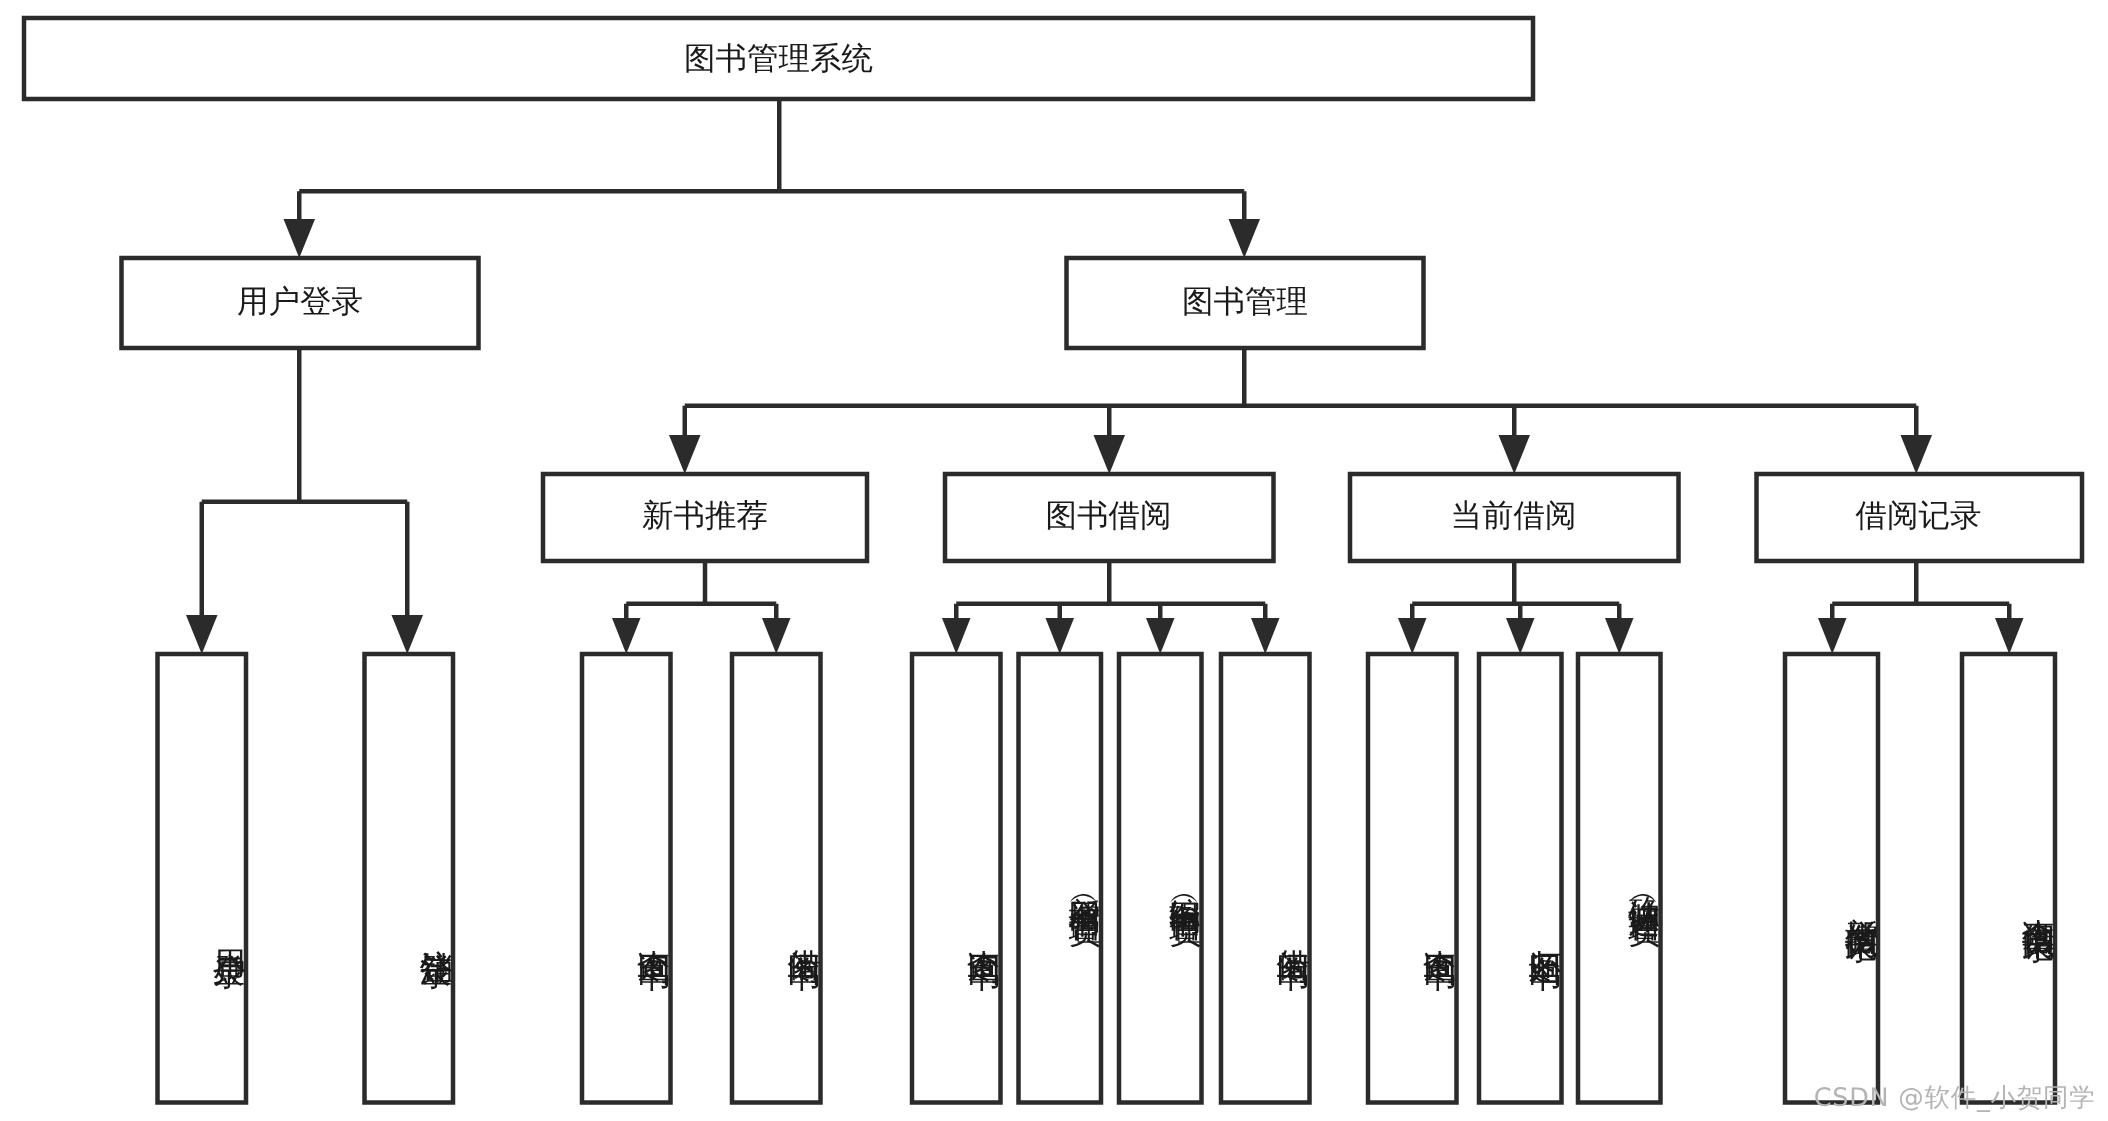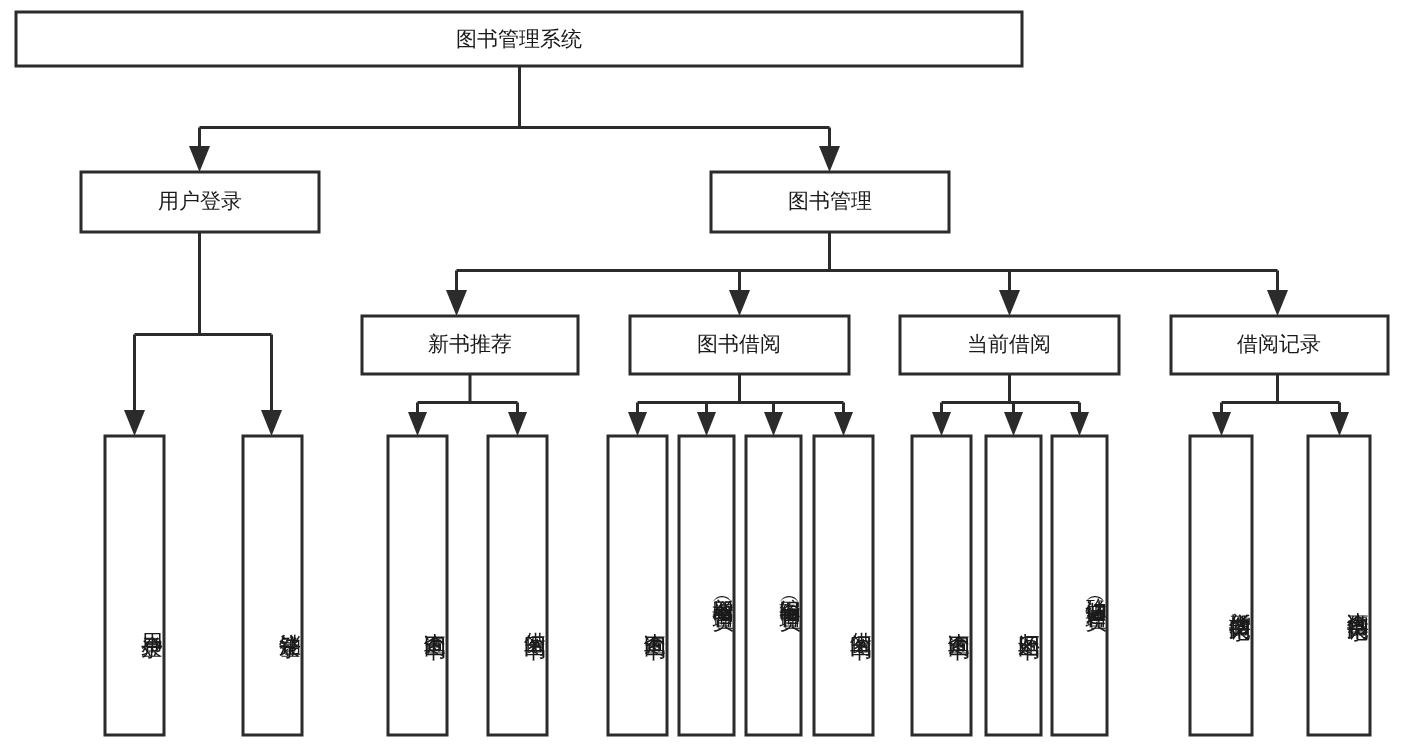--- a/index.html
+++ b/index.html
@@ -212,14 +212,15 @@
   <div class="leaf-label" style="left:608px; top:436px; width:59px; height:299px; padding-top:66px;">查询图书</div>
   <div class="leaf-label" style="left:679px; top:436px; width:55px; height:299px; padding-top:8px; font-size:21px;">新增图书（管理员）</div>
   <div class="leaf-label" style="left:746px; top:436px; width:55px; height:299px; padding-top:8px; font-size:21px;">编辑图书（管理员）</div>
   <div class="leaf-label" style="left:814px; top:436px; width:59px; height:299px; padding-top:66px;">借阅图书</div>
   <div class="leaf-label" style="left:912px; top:436px; width:59px; height:299px; padding-top:66px;">查询图书</div>
   <div class="leaf-label" style="left:986px; top:436px; width:55px; height:299px; padding-top:66px;">归还图书</div>
   <div class="leaf-label" style="left:1052px; top:436px; width:55px; height:299px; padding-top:8px; font-size:21px;">确认归还（管理员）</div>
   <div class="leaf-label" style="left:1190px; top:436px; width:62px; height:299px; padding-top:28px;">新增借阅记录</div>
   <div class="leaf-label" style="left:1308px; top:436px; width:62px; height:299px; padding-top:28px;">查询借阅记录</div>
 
+  <div class="watermark">CSDN @软件_小贺同学</div>
 
 </div>
 
 </body></html>

